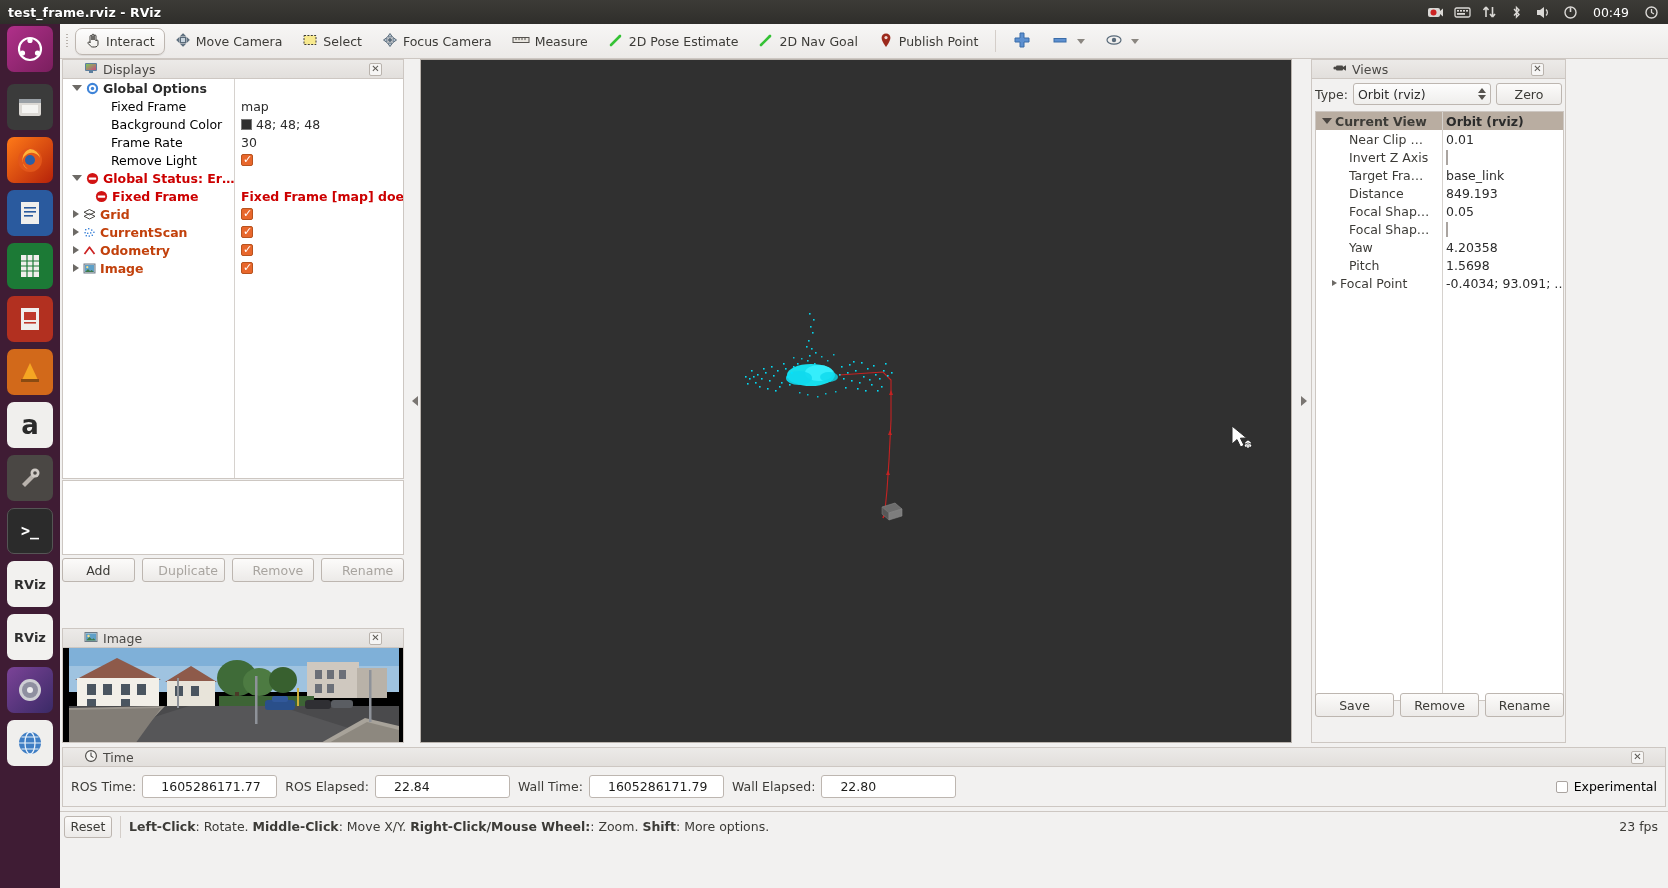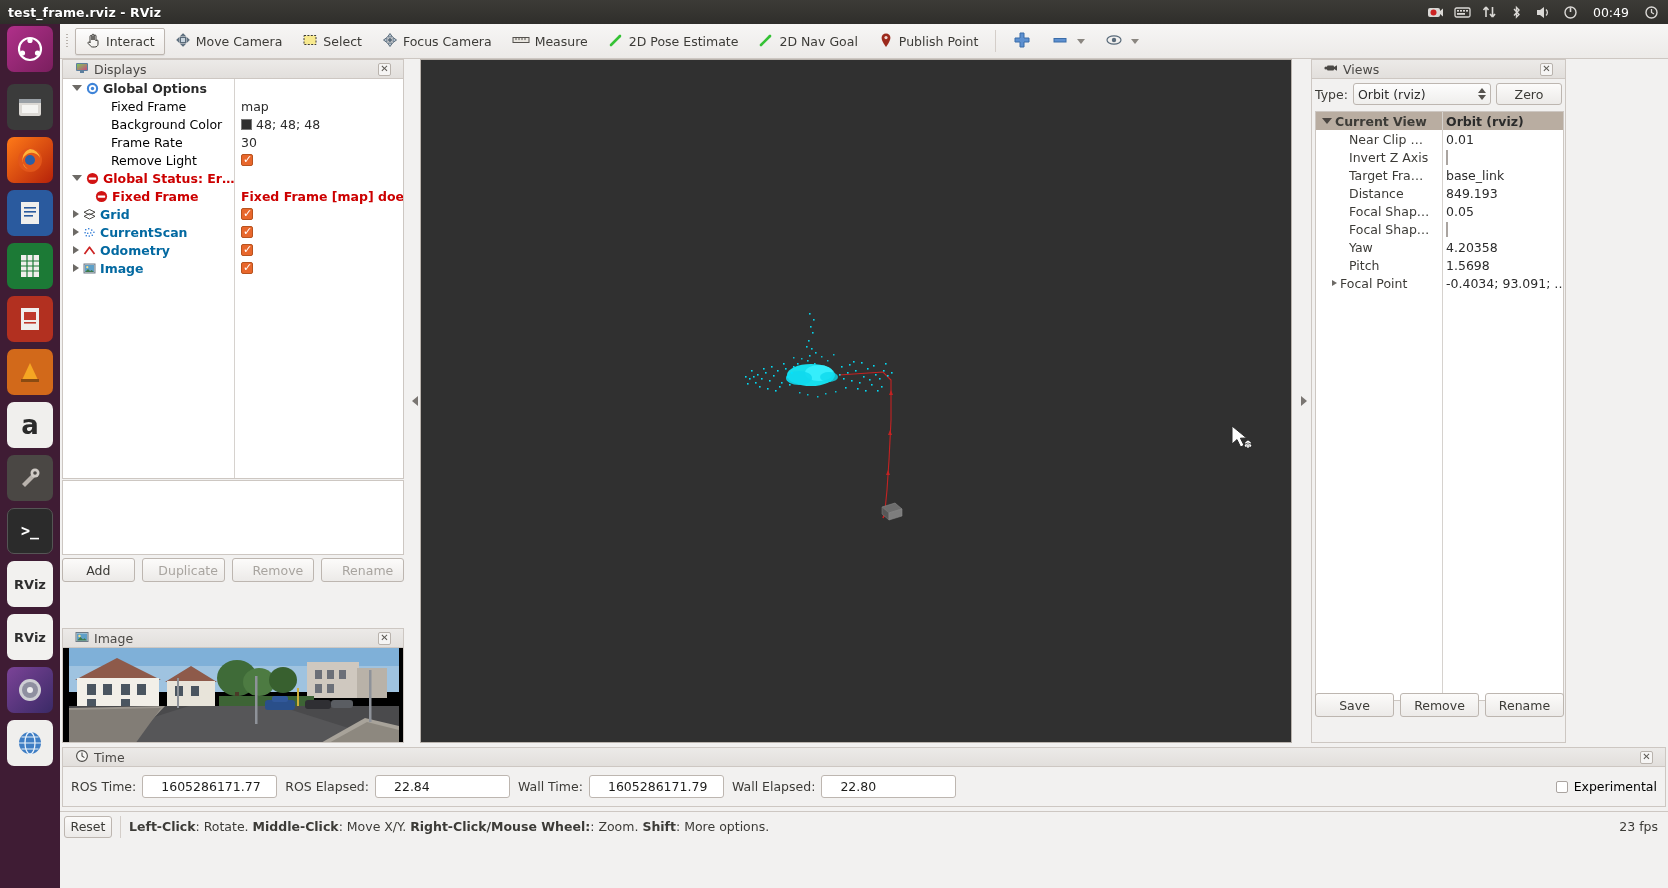--- a/index.html
+++ b/index.html
@@ -45,35 +45,35 @@
     position: absolute; left: 0; top: 0; width: 1608px; height: 35px;
     background: linear-gradient(to bottom, #f7f6f5, #eceae8);
     border-bottom: 1px solid #cdc7c2;
     display: flex; align-items: center; padding-left: 4px;
   }
   .grip { width: 7px; height: 22px; margin-right: 4px; position: relative; }
   .grip::before { content:""; position:absolute; left:2px; top:4px; width:2px; height:14px;
     background: repeating-linear-gradient(to bottom,#b9b3ad 0 1px, transparent 1px 3px); }
   .tbtn {
     display: flex; align-items: center; gap: 5px; height: 27px; padding: 0 9px;
-    border: 1px solid transparent; border-radius: 2px; color: #3c3b37; white-space: nowrap;
+    border: 1px solid transparent; border-radius: 7px; color: #3c3b37; white-space: nowrap;
     font-size: 12.5px; cursor: default;
   }
   .tbtn.active { background: linear-gradient(to bottom,#fdfdfd,#eeebe8); border-color: #bdb6b0;
     box-shadow: 0 1px 1px rgba(0,0,0,.08); }
   .tbsep { width: 1px; height: 22px; background: #d4cec9; margin: 0 7px; }
   .caret { width: 0; height: 0; border-left: 4px solid transparent; border-right: 4px solid transparent;
            border-top: 5px solid #8a8680; margin-left: 3px; }
 
   
   .panel { position: absolute; background: #f2f1f0; }
   .panel-title {
     height: 19px; background: linear-gradient(to bottom,#eceae8,#e2dfdc);
     border: 1px solid #cdc7c2; border-bottom: none;
-    display: flex; align-items: center; padding: 0 12px; gap: 5px;
+    display: flex; align-items: center; padding: 0 21px; gap: 5px;
     font-size: 12.5px; color: #4a4845;
   }
   .panel-title .ttl { flex: 1; }
   .xbtn {
     width: 13px; height: 13px; border: 1px solid #b9b3ad; background: #f6f5f4;
     display:flex; align-items:center; justify-content:center; font-size: 10px; color:#5a5752;
     line-height: 1; border-radius: 2px;
   }
 
   
@@ -84,21 +84,21 @@
   .trow .tw-name { position: relative; display: flex; align-items: center; gap: 4px; width: 172px; height: 18px; }
   .trow .tw-val { position: relative; flex: 1; display: flex; align-items: center; gap: 4px;
     padding-left: 6px; height: 18px; color: #2b2b2b; overflow: hidden; white-space: nowrap; }
   .splitline { position: absolute; left: 171px; top: 19px; width: 1px; height: 400px; background: #d6d2ce; }
   .tri { width: 0; height: 0; border-top: 4px solid transparent; border-bottom: 4px solid transparent;
          border-left: 6px solid #6d6a66; margin-left: 10px; flex: none; }
   .tri.open { border-left: 5px solid transparent; border-right: 5px solid transparent;
               border-top: 6px solid #6d6a66; border-bottom: none; margin-left: 9px; }
   .ind { width: 28px; flex: none; }
   .ind2 { width: 44px; flex: none; }
-  .blue { color: #0369a1; font-weight: bold; }
+  .blue { color: #c2410c; font-weight: bold; }
   .red { color: #cc0000; font-weight: bold; }
   .chk {
     width: 12px; height: 12px; background: #e8672c; border: 1px solid #b8531f; border-radius: 2px;
     position: relative; flex: none;
   }
   .chk::after { content: "✓"; position: absolute; left: 1px; top: -2px; font-size: 11px; color: #fff; }
   .swatch { width: 11px; height: 11px; background: #303030; border: 1px solid #777; flex:none; }
 
   
   #propbox { position: absolute; left: 2px; top: 456px; width: 342px; height: 75px;

